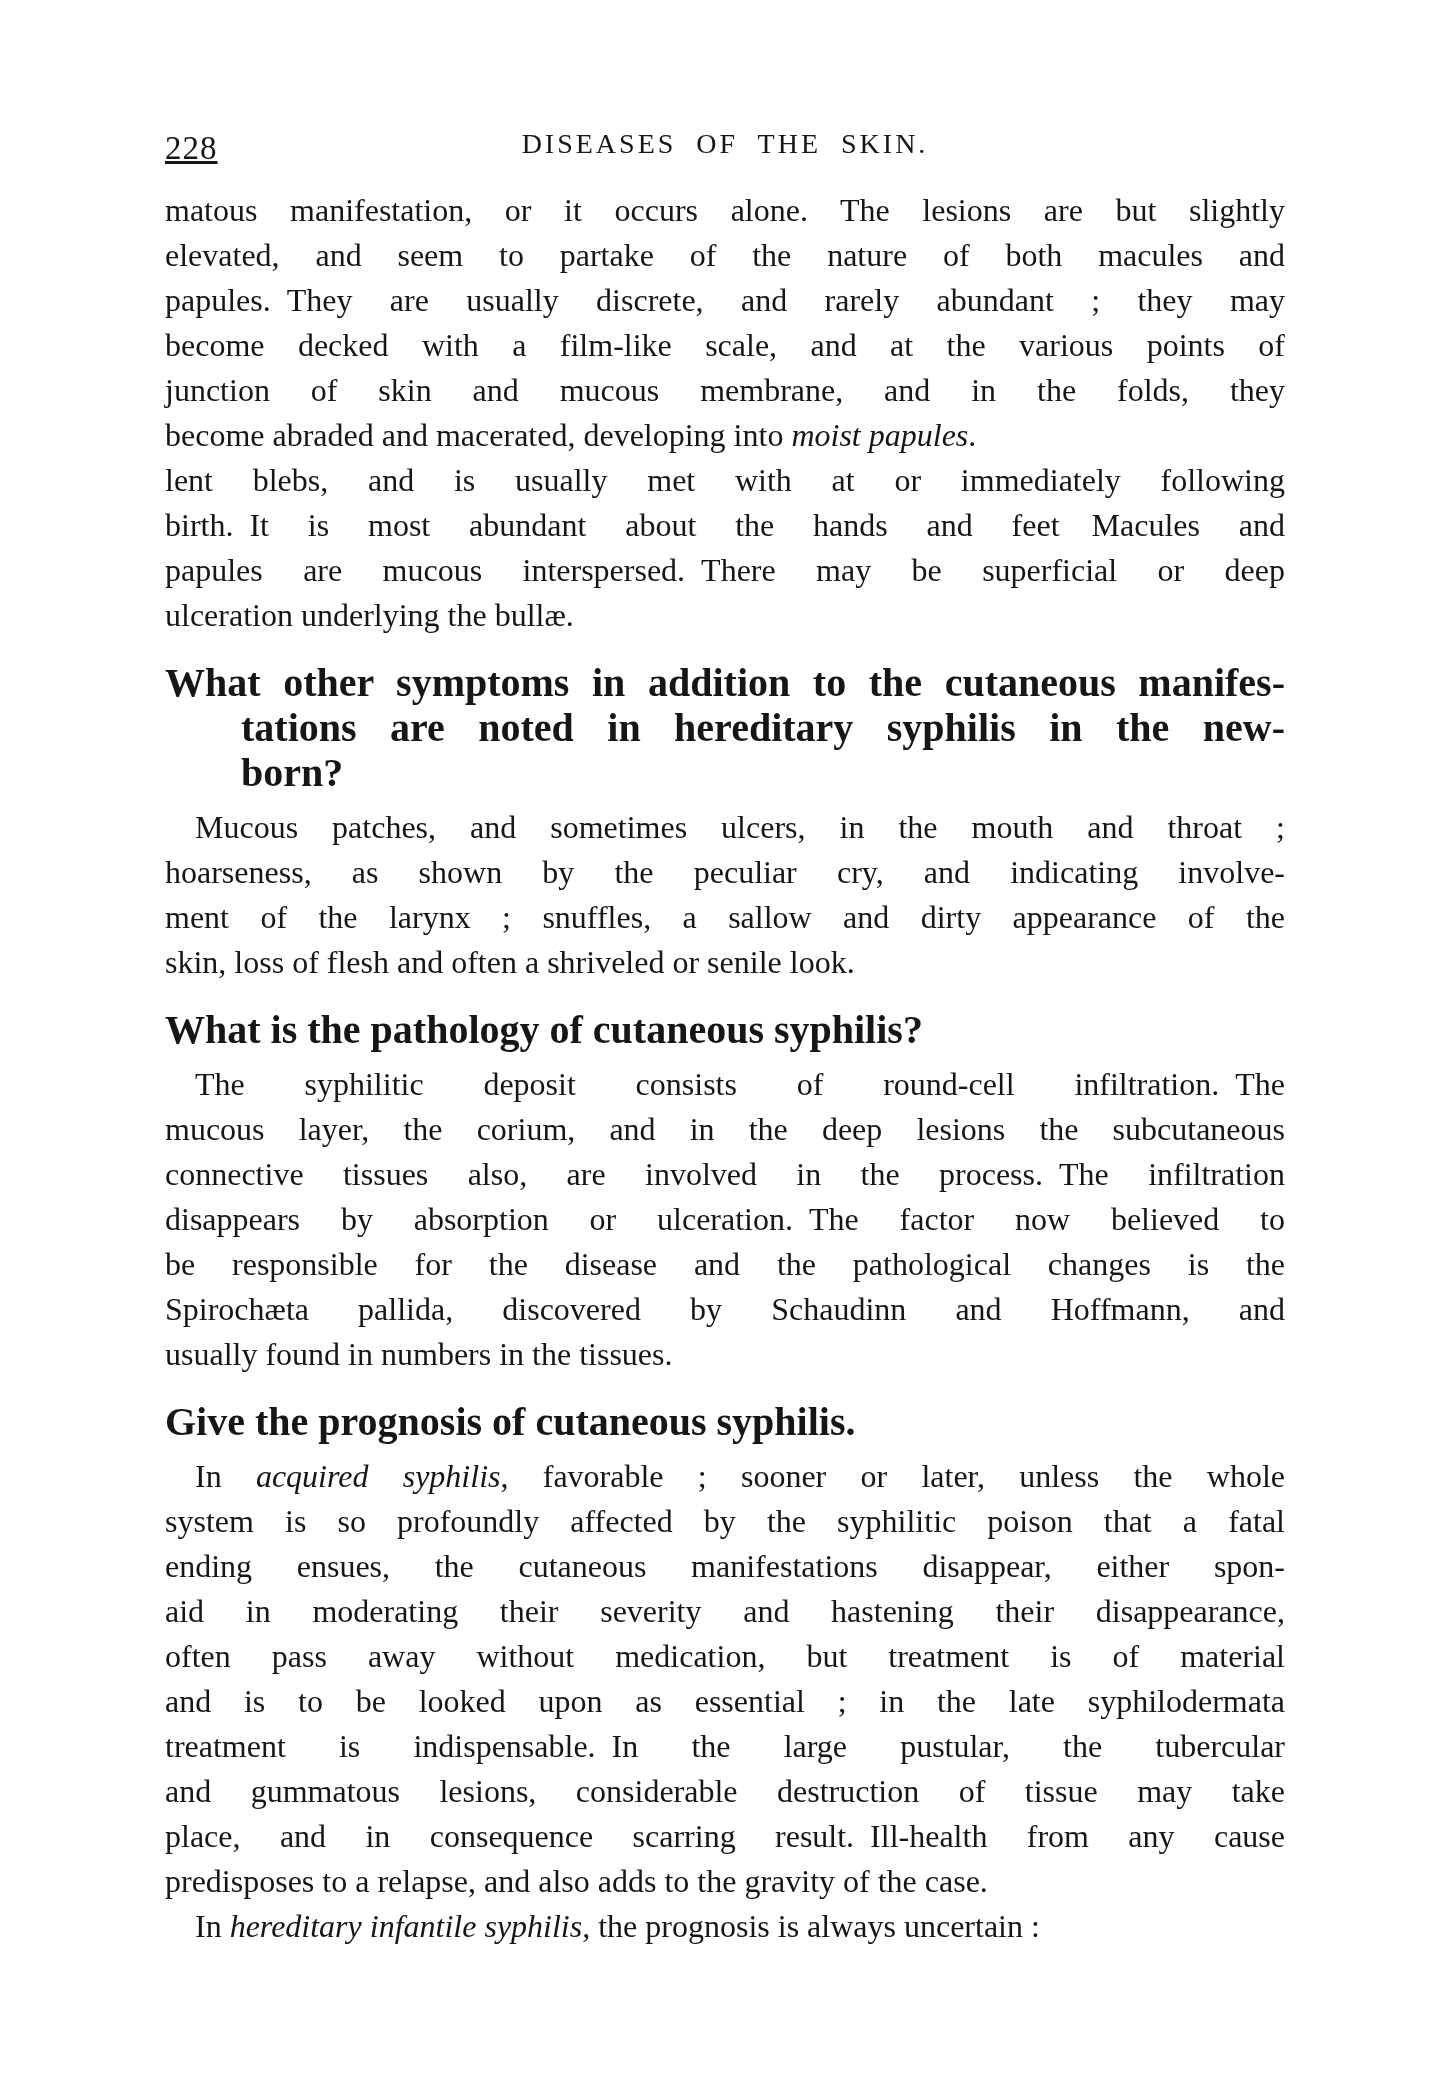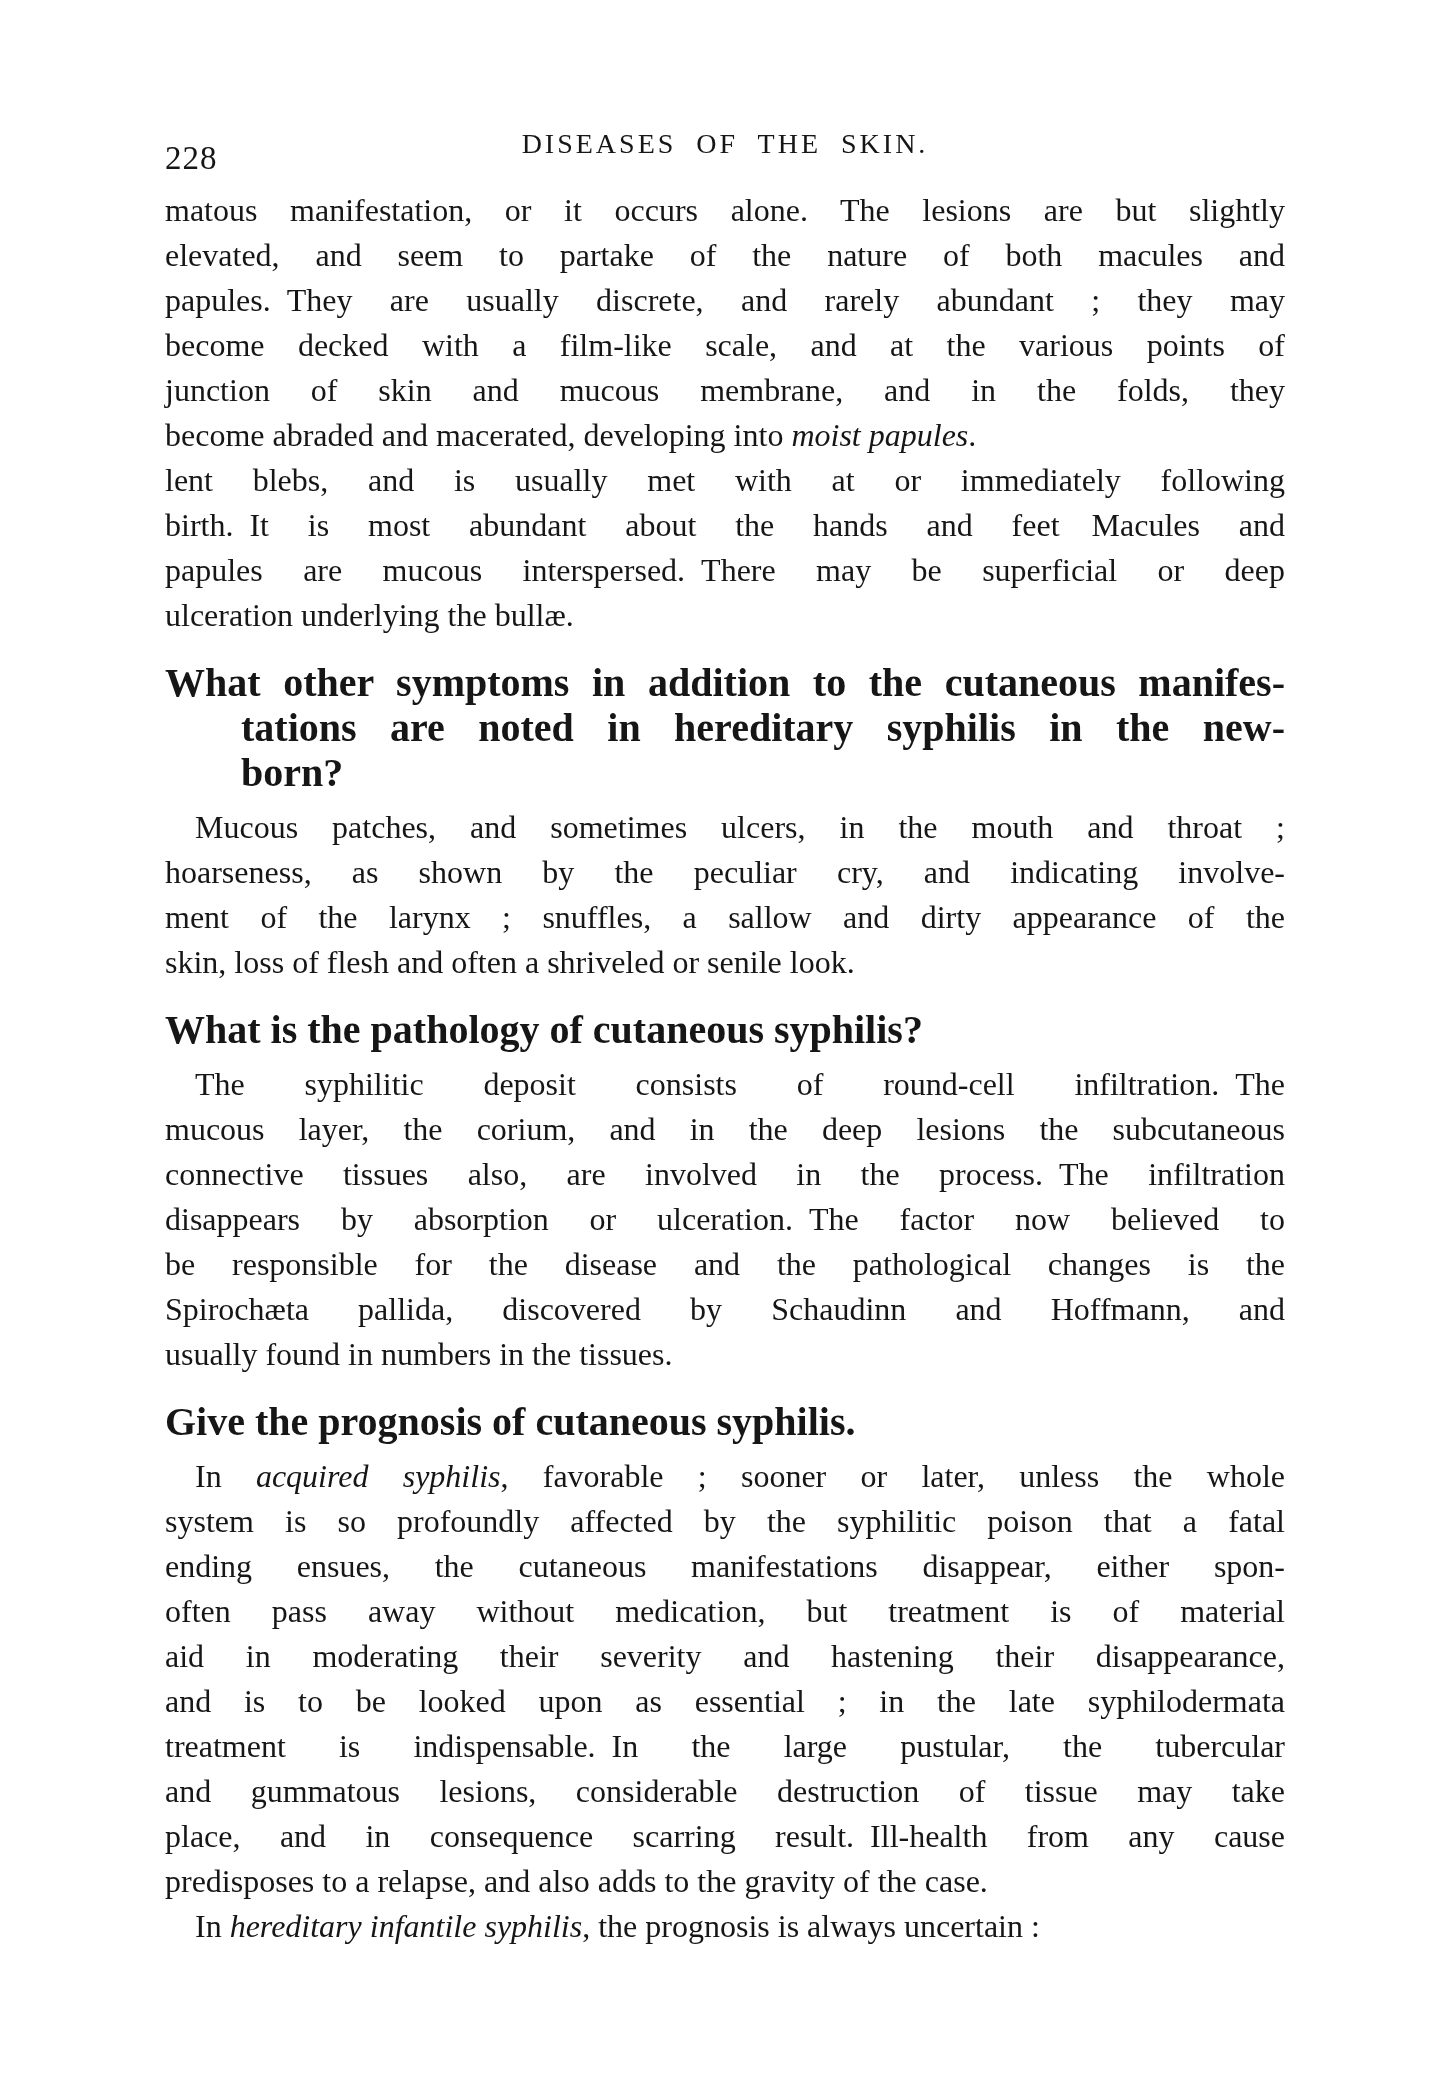--- a/index.html
+++ b/index.html
@@ -13,22 +13,22 @@
   .page {
     box-sizing: border-box;
     width: 1449px;
     height: 2099px;
     padding: 128px 164px 0 165px;
     background: #ffffff;
     overflow: hidden;
   }
   .header { position: relative; height: 44px; margin-bottom: 16px; }
   .pagenum {
-    position: absolute; left: 0; top: 12px;
-    font-size: 33px; letter-spacing: 1px;
+    position: absolute; left: 0; top: 2px;
+    font-size: 33px; letter-spacing: 1px; text-decoration: underline;
   }
   .ptitle {
     display: block; text-align: center;
     font-size: 28px; letter-spacing: 3px; word-spacing: 10px;
   }
   .body { font-size: 32px; line-height: 45px; }
   .line { min-height: 45px; }
   .j { text-align: justify; text-align-last: justify; }
   .ind { padding-left: 30px; }
   .it { font-style: italic; }
@@ -94,22 +94,22 @@
     </div>
 
     <div class="heading">
       <div class="line">Give the prognosis of cutaneous syphilis.</div>
     </div>
 
     <div>
       <div class="line j ind"><span>In </span><span class="it">acquired syphilis</span><span>, favorable ; sooner or later, unless the whole</span></div>
       <div class="line j">system is so profoundly affected by the syphilitic poison that a fatal</div>
       <div class="line j">ending ensues, the cutaneous manifestations disappear, either spon-</div>
+      <div class="line j">aid in moderating their severity and hastening their disappearance,</div>
       <div class="line j">often pass away without medication, but treatment is of material</div>
-      <div class="line j">aid in moderating their severity and hastening their disappearance,</div>
       <div class="line j">and is to be looked upon as essential ; in the late syphilodermata</div>
       <div class="line j">treatment is indispensable. In the large pustular, the tubercular</div>
       <div class="line j">and gummatous lesions, considerable destruction of tissue may take</div>
       <div class="line j">place, and in consequence scarring result. Ill-health from any cause</div>
       <div class="line">predisposes to a relapse, and also adds to the gravity of the case.</div>
     </div>
 
     <div>
       <div class="line ind"><span>In </span><span class="it">hereditary infantile syphilis</span><span>, the prognosis is always uncertain :</span></div>
     </div>

